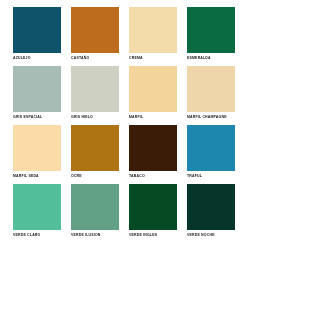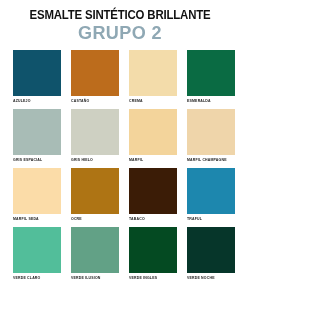--- a/index.html
+++ b/index.html
@@ -73,24 +73,20 @@
     margin-top: 3.5px;
     white-space: nowrap;
     text-transform: uppercase;
   }
 </style>
 </head>
 <body>
 
 <div class="sheet">
 
-  <div class="header">
-    <div class="title-main">ESMALTE SINTÉTICO BRILLANTE</div>
-    <div class="title-sub" style="color: rgb(143, 168, 180);">GRUPO 2</div>
-  </div>
 
   <div class="grid">
 
     <div class="cell">
       <span class="swatch" style="background:#0F536B;"></span>
       <div class="swatch-label">AZULEJO</div>
     </div>
 
     <div class="cell">
       <span class="swatch" style="background:#BC6C1C;"></span>

